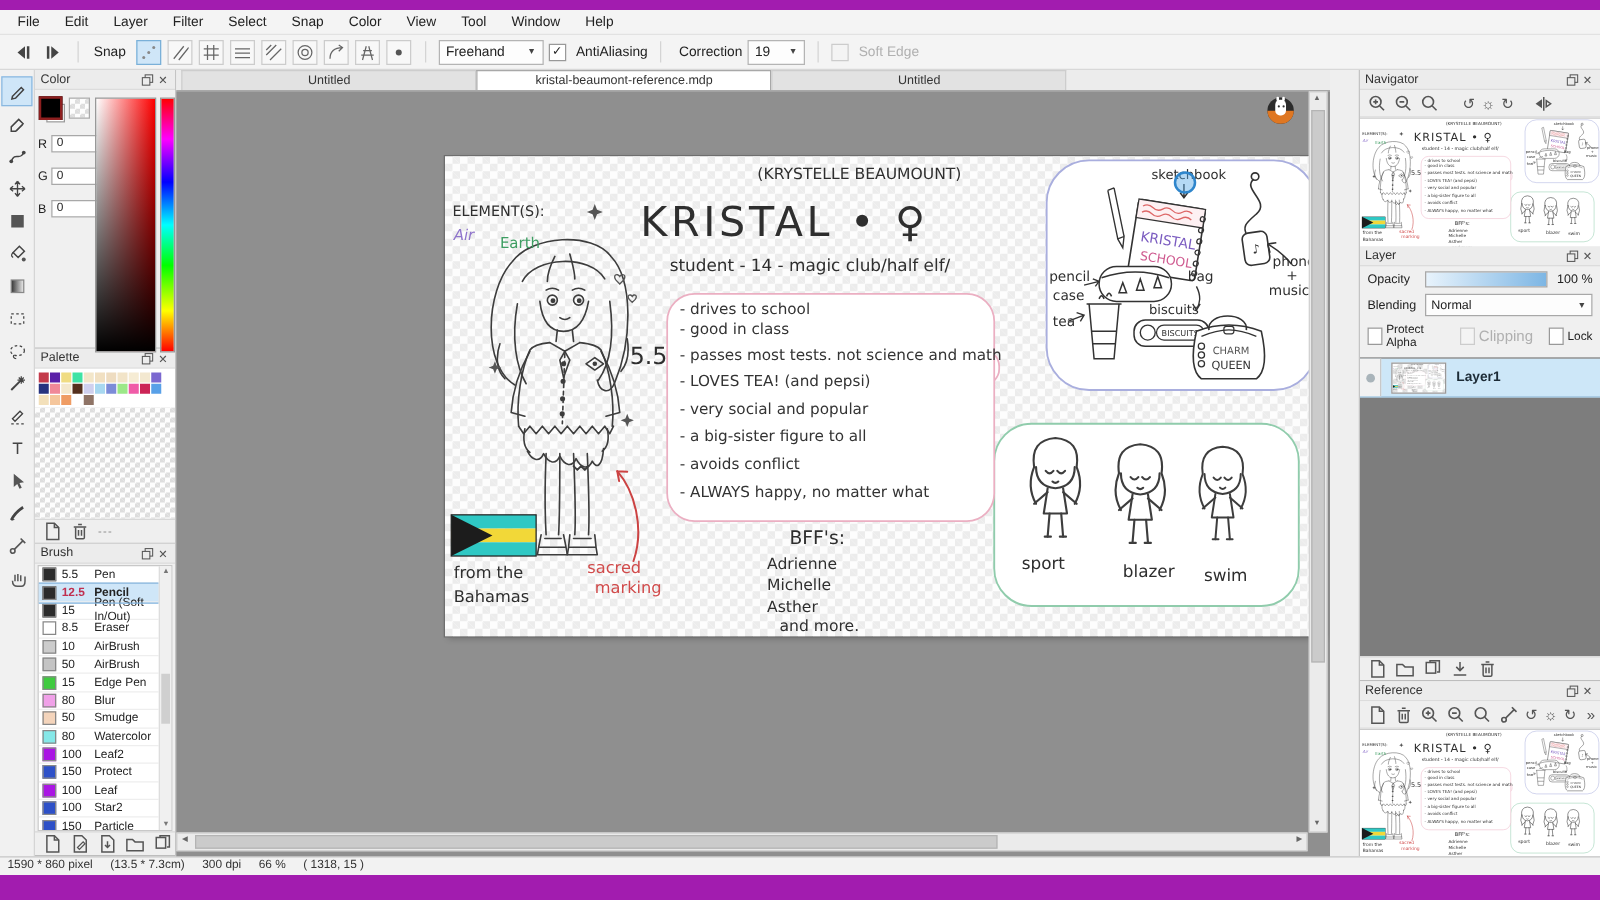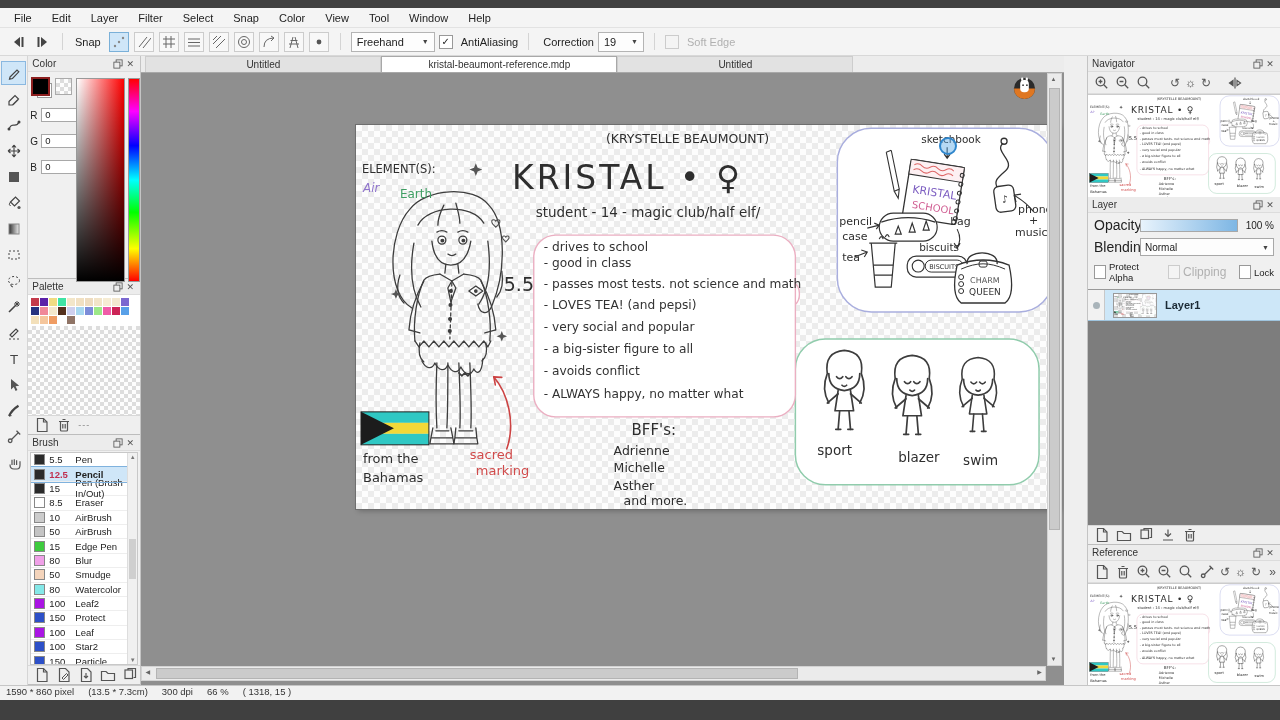--- a/index.html
+++ b/index.html
@@ -1,16 +1,16 @@
 <!DOCTYPE html>
 <html><head>
 <meta charset="utf-8">
 <style>
   html,body{margin:0;padding:0;background:#000;}
-  .screen{position:relative;width:1280px;height:720px;background:#404040;overflow:hidden;
+  .screen{position:relative;width:1280px;height:720px;background:#a21caf;overflow:hidden;
           font-family:"Liberation Sans",sans-serif;font-size:11px;color:#222;}
   .app{position:absolute;top:8px;left:0;width:1280px;height:692px;background:#efefef;display:flex;flex-direction:column;}
   
   .menu-bar{height:19px;display:flex;align-items:center;padding-left:4px;background:#f4f4f4;border-bottom:1px solid #e2e2e2;}
   .menu-item{padding:2px 10px;font-size:11px;color:#222;}
   .toolbar{height:27px;display:flex;align-items:center;padding-left:8px;background:#f4f4f4;border-bottom:1px solid #d8d8d8;gap:4px;}
   .tbtn{width:20px;height:18px;display:flex;align-items:center;justify-content:center;color:#444;}
   .sep{width:1px;height:17px;background:#d4d4d4;margin:0 6px;}
   .snap-lbl{margin:0 4px 0 2px;font-size:11px;}
   .snap-box{width:18px;height:18px;border:1px solid #ccc;background:#f8f8f8;display:flex;align-items:center;justify-content:center;margin-right:1px;}
@@ -87,21 +87,21 @@
   .sarr{position:absolute;color:#666;font-size:6px;line-height:11px;width:11px;text-align:center;}
   .vthumb{position:absolute;left:1px;right:1px;top:14px;height:440px;background:#cbcbcb;border:1px solid #b4b4b4;}
   .hthumb{position:absolute;top:1px;bottom:1px;left:14px;width:640px;background:#cbcbcb;border:1px solid #b4b4b4;}
   
   .nav-tools,.ref-tools{height:21px;display:flex;align-items:center;gap:5px;padding-left:6px;background:#efefef;border-bottom:1px solid #ddd;flex:none;}
   .nav-thumb{height:103px;background:#fff;overflow:hidden;flex:none;border-top:1px solid #ccc;}
   .ref-thumb{flex:1;background:#fff;overflow:hidden;border-top:1px solid #ccc;}
   .uiglyph{font-size:12px;color:#555;}
   .layer-ctl{padding:4px 6px 2px 6px;flex:none;}
   .lrow{display:flex;align-items:center;margin-bottom:5px;}
-  .l-lbl{width:46px;font-size:14px;}
+  .l-lbl{width:46px;font-size:10px;}
   .op-track{flex:1;height:11px;border:1px solid #a8a8a8;background:linear-gradient(to right,#e8f3fc,#7db6e4);}
   .op-val{width:36px;text-align:right;font-size:10px;}
   .blend-dd{flex:1;height:16px;border:1px solid #a8a8a8;background:#fdfdfd;display:flex;align-items:center;padding:0 4px;font-size:10px;}
   .blend-dd .sp{flex:1;}
   .checks{display:flex;align-items:center;gap:3px;margin-bottom:4px;}
   .checks .gap{width:8px;}
   .layer-list{flex:1;background:#7d7d7d;border-top:1px solid #999;display:flex;flex-direction:column;min-height:0;}
   .layer-row{height:30px;background:#cde7f8;border-bottom:1px solid #9fc4de;display:flex;align-items:center;}
   .vis-cell{width:16px;height:100%;background:#f2f2f2;border-right:1px solid #c8c8c8;display:flex;align-items:center;justify-content:center;}
   .vis-dot{width:7px;height:7px;border-radius:50%;background:#a9b4ba;}
@@ -676,21 +676,21 @@
                   <span class="b-name">Pen</span>
                 </div>
                 <div class="brush-row sel">
                   <span class="b-chip" style="background: rgb(43, 43, 43);"></span>
                   <span class="b-size">12.5</span>
                   <span class="b-name">Pencil</span>
                 </div>
                 <div class="brush-row">
                   <span class="b-chip" style="background: rgb(43, 43, 43);"></span>
                   <span class="b-size">15</span>
-                  <span class="b-name">Pen (Brush In/Out)</span>
+                  <span class="b-name">Pen (Soft In/Out)</span>
                 </div>
                 <div class="brush-row">
                   <span class="b-chip" style="background: rgb(255, 255, 255);"></span>
                   <span class="b-size">8.5</span>
                   <span class="b-name">Eraser</span>
                 </div>
                 <div class="brush-row">
                   <span class="b-chip" style="background: rgb(204, 204, 204);"></span>
                   <span class="b-size">10</span>
                   <span class="b-name">AirBrush</span>

